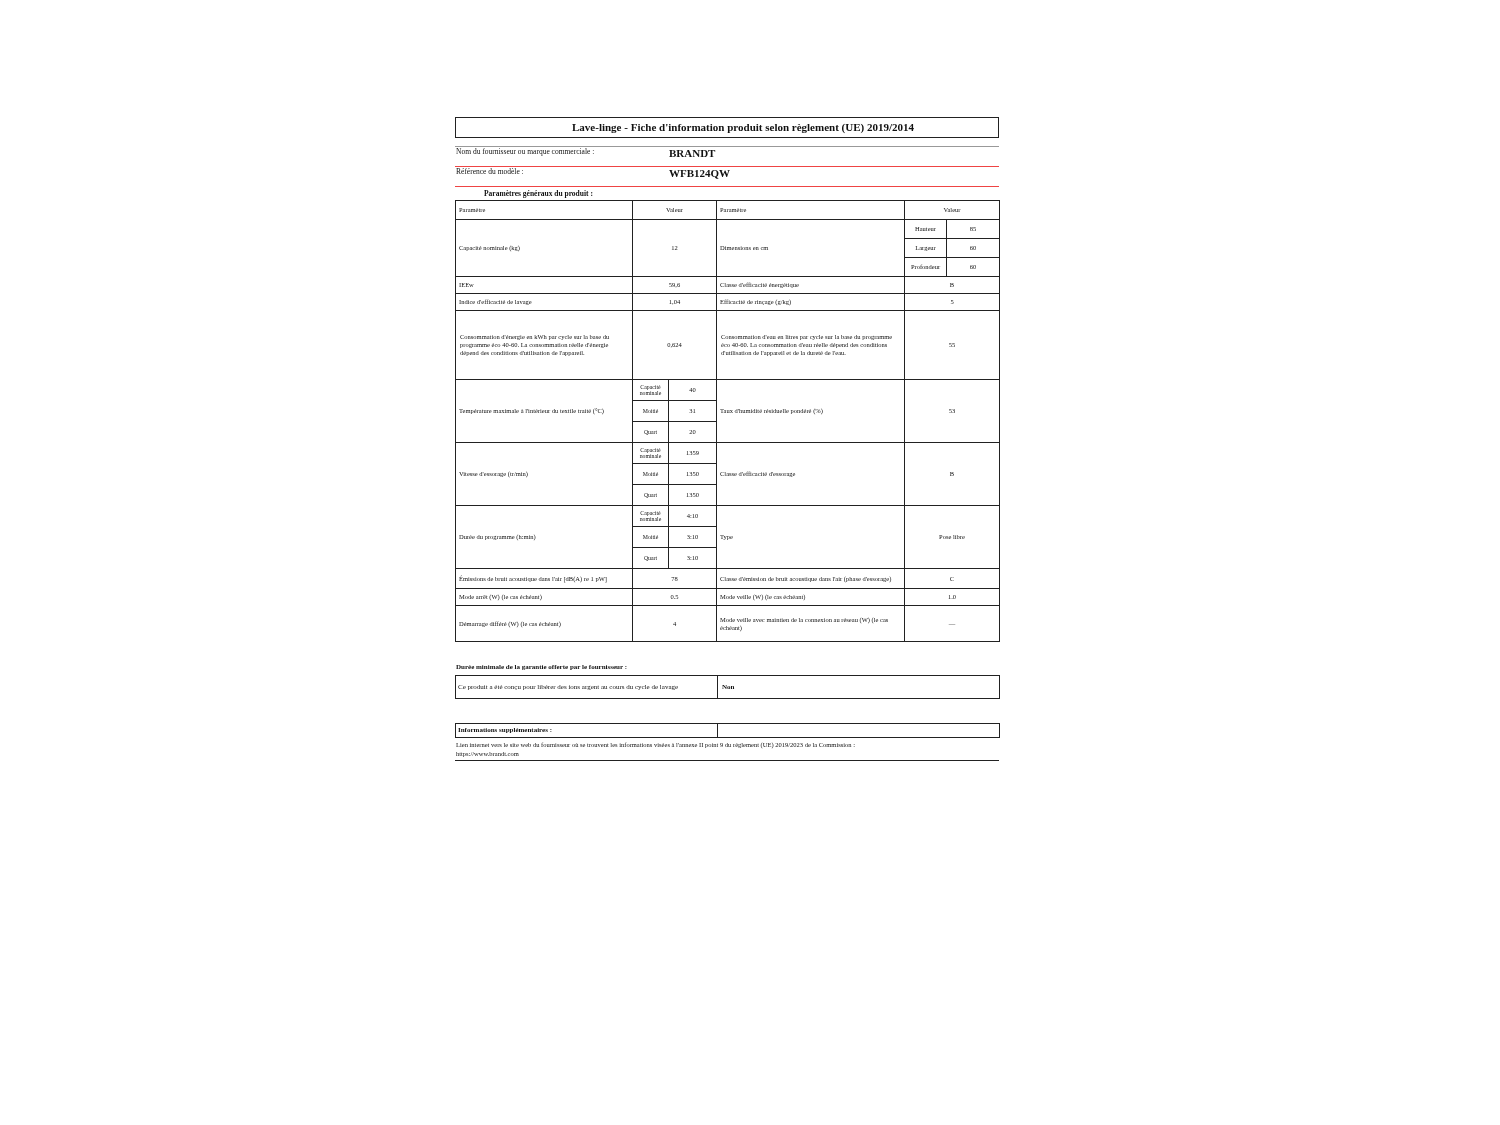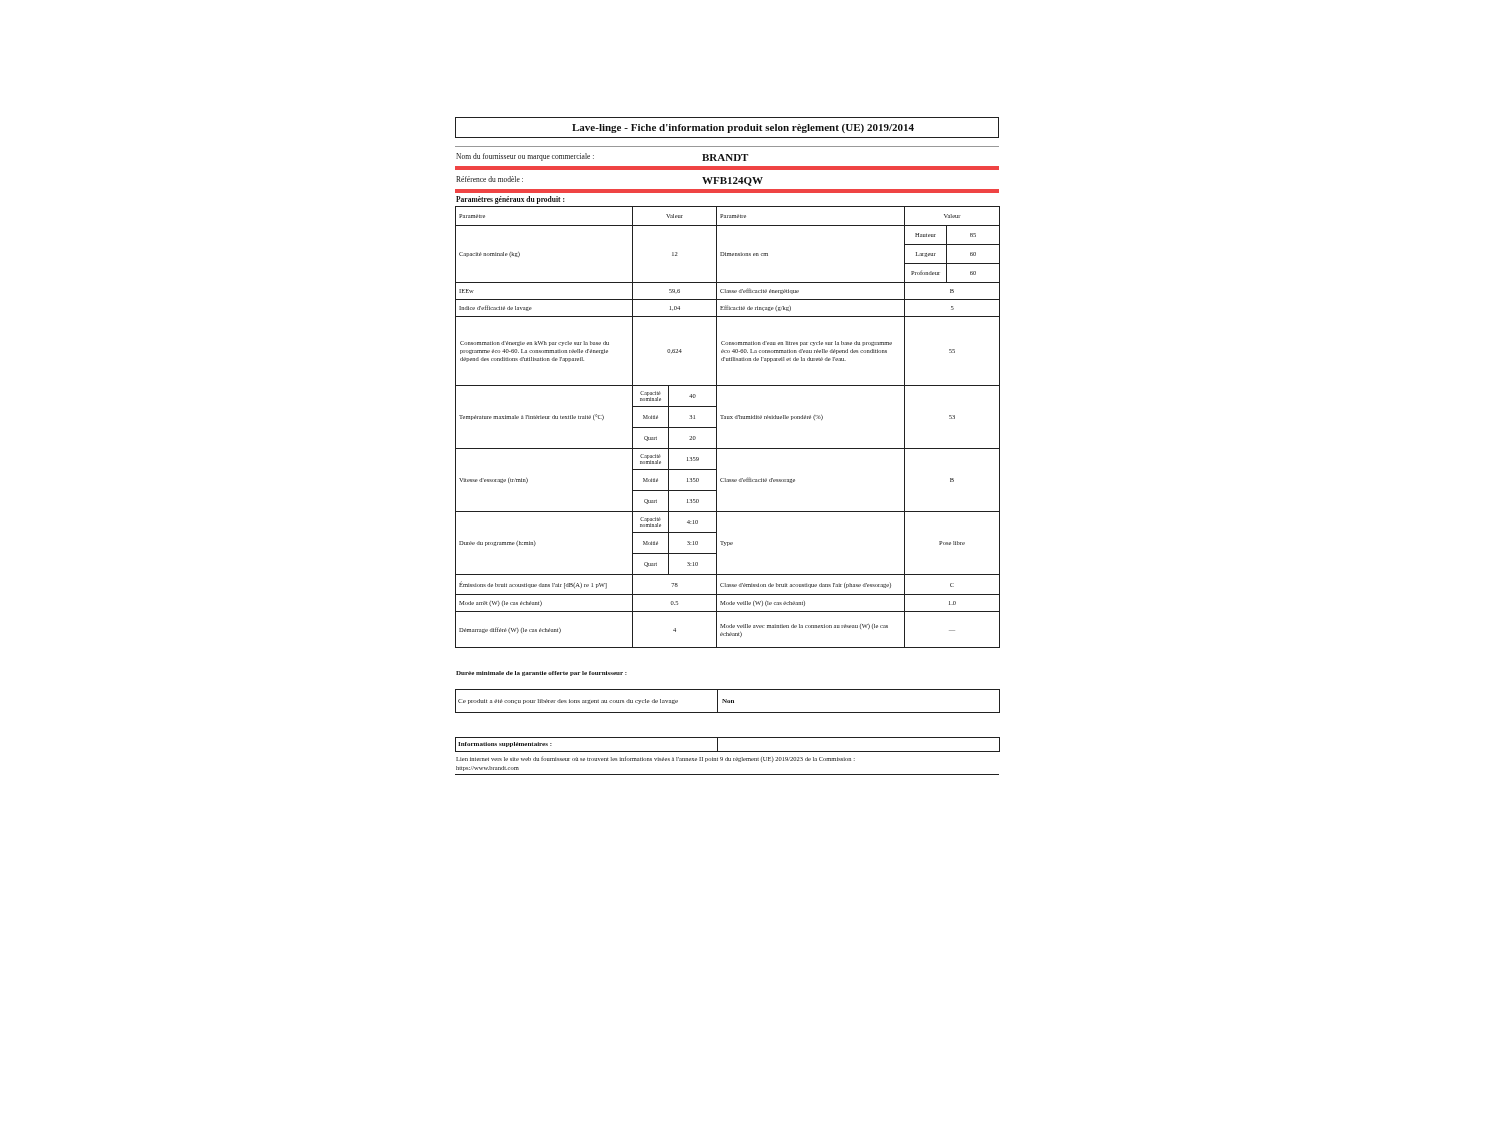--- a/index.html
+++ b/index.html
@@ -7,41 +7,40 @@
     width: 1500px; height: 1125px; background: #ffffff; position: relative;
     font-family: "Liberation Serif", "DejaVu Serif", serif; color: #111;
     overflow: hidden;
   }
   .doc { position: absolute; left: 455px; top: 117px; width: 544px; }
   .title-box {
     border: 1.5px solid #222; height: 19px; line-height: 19px;
     text-align: center; font-weight: bold; font-size: 11px; padding-left: 32px;
   }
   .kv {
-    display: flex; font-size: 7.5px; height: 19px; align-items: center;
-    border-bottom: 4px solid #ef4444;
-    gap: 33px;
+    display: flex; font-size: 7.5px; height: 19px; 
+    border-bottom: 1px solid #ef4444;
   }
   .kv.first { border-top: 1px solid #999; margin-top: 8px; }
   .kv .k { width: 213px; padding-left: 1px; }
   .kv .v { flex: 1; font-size: 8px; }
   .kv .v.bold { font-weight: bold; font-size: 11px; }
-  .section-label { font-size: 7.5px; font-weight: bold; height: 13px; line-height: 13px; padding-left: 1px; }
+  .section-label { font-size: 7.5px; font-weight: bold; height: 13px; line-height: 13px; padding-left: 1px; margin-left: 28px; }
   table.params {
     border-collapse: collapse; width: 544px; font-size: 6.5px; table-layout: fixed;
   }
   table.params td {
     border: 1px solid #222; padding: 0 3px; vertical-align: middle; line-height: 8px;
   }
   .c { text-align: center; }
   .h20 { height: 19px; }
   .h17 { height: 17px; }
   .sub { font-size: 5.8px; line-height: 6.5px !important; }
   .bottom-label { font-size: 7px; font-weight: bold; height: 15px; line-height: 15px; margin-top: 18px; padding-left: 1px;}
-  table.extra { border-collapse: collapse; width: 544px; font-size: 7px; table-layout: fixed; margin-top: 8px; }
+  table.extra { border-collapse: collapse; width: 544px; font-size: 7px; table-layout: fixed; margin-top: 0; }
   table.extra td { border: 1px solid #222; padding: 1px 2px; vertical-align: middle; line-height: 9px; }
   .link-text { font-size: 6.5px; line-height: 9px; padding: 2px 1px; border-bottom: 1px solid #222; }
 </style>
 </head>
 <body>
 
 <div class="doc">
   <div class="title-box">Lave-linge - Fiche d'information produit selon règlement (UE) 2019/2014</div>
 
   <div class="kv first">

